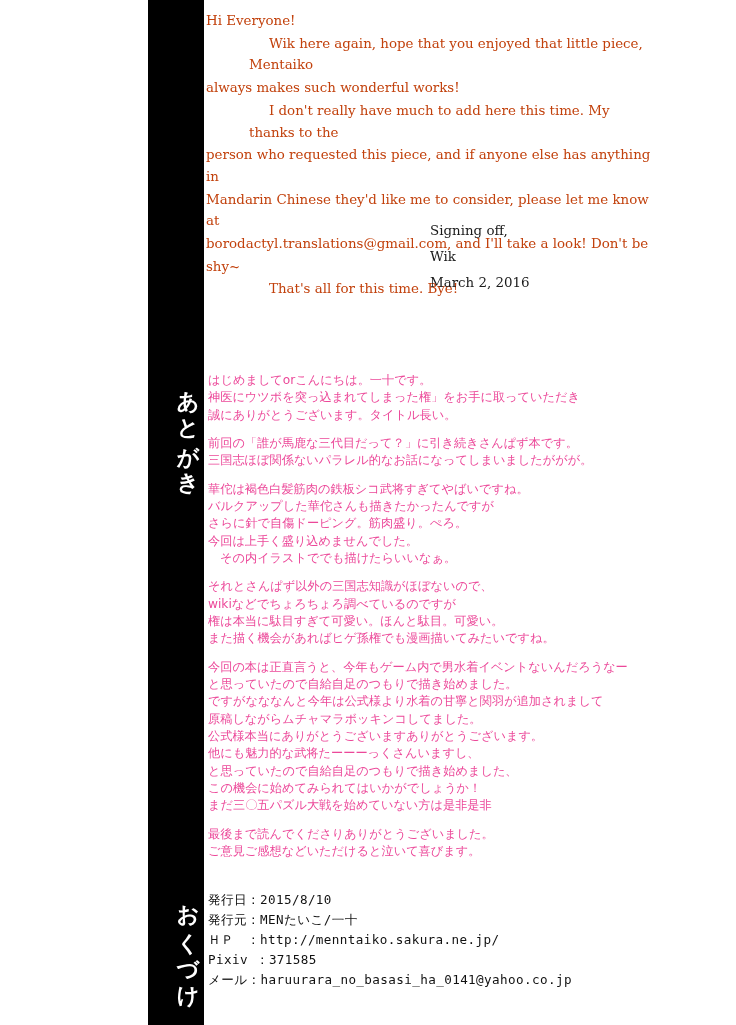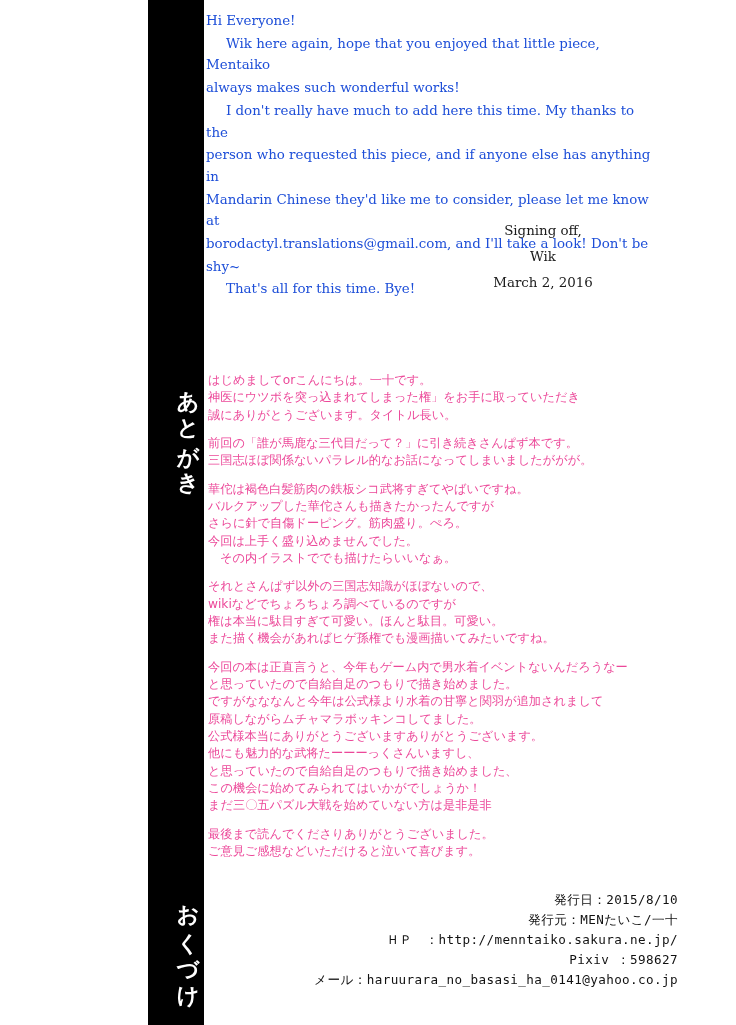--- a/index.html
+++ b/index.html
@@ -44,35 +44,36 @@
   .spine-label.okuzuke { top: 888px; height: 110px; }
 
   
   .letter {
     position: absolute;
     left: 206px;
     top: 10px;
     width: 450px;
     font-family: "DejaVu Serif", serif;
     font-size: 13.4px;
-    color: #1d4ed8;
+    color: #c2410c;
     line-height: 1.62;
   }
   .letter p {
     margin: 0 0 1px 0;
   }
   .letter p.indent {
     text-indent: 20px;
+    margin-left: 43px;
   }
   .signoff {
     position: absolute;
     left: 430px;
     top: 218px;
     width: 226px;
-    text-align: center;
+    text-align: left;
     font-family: "DejaVu Serif", serif;
     font-size: 13.4px;
     color: #1a1a1a;
     line-height: 1.95;
   }
   .signoff div { white-space: nowrap; }
 
   
   .jp-block {
     position: absolute;
@@ -97,21 +98,21 @@
     position: absolute;
     left: 208px;
     top: 890px;
     width: 470px;
     font-family: "DejaVu Sans Mono", monospace;
     font-size: 12.6px;
     color: #111111;
     line-height: 1.58;
     letter-spacing: 0.4px;
   }
-  .colophon-row { white-space: nowrap; text-align: right; }
+  .colophon-row { white-space: nowrap; }
   .colophon-row .lbl { display: inline-block; }
   .colophon-row .val { }
 </style>
 </head>
 <body>
 
 <div id="page">
 
   <div class="spine"></div>
 
@@ -187,20 +188,20 @@
     <div class="colophon-row">
       <span class="lbl">発行日：</span><span class="val">2015/8/10</span>
     </div>
     <div class="colophon-row">
       <span class="lbl">発行元：</span><span class="val">MENたいこ/一十</span>
     </div>
     <div class="colophon-row">
       <span class="lbl">ＨＰ　：</span><span class="val">http://menntaiko.sakura.ne.jp/</span>
     </div>
     <div class="colophon-row">
-      <span class="lbl">Pixiv ：</span><span class="val">598627</span>
+      <span class="lbl">Pixiv ：</span><span class="val">371585</span>
     </div>
     <div class="colophon-row">
       <span class="lbl">メール：</span><span class="val">haruurara_no_basasi_ha_0141@yahoo.co.jp</span>
     </div>
   </div>
 
 </div>
 
 </body></html>

